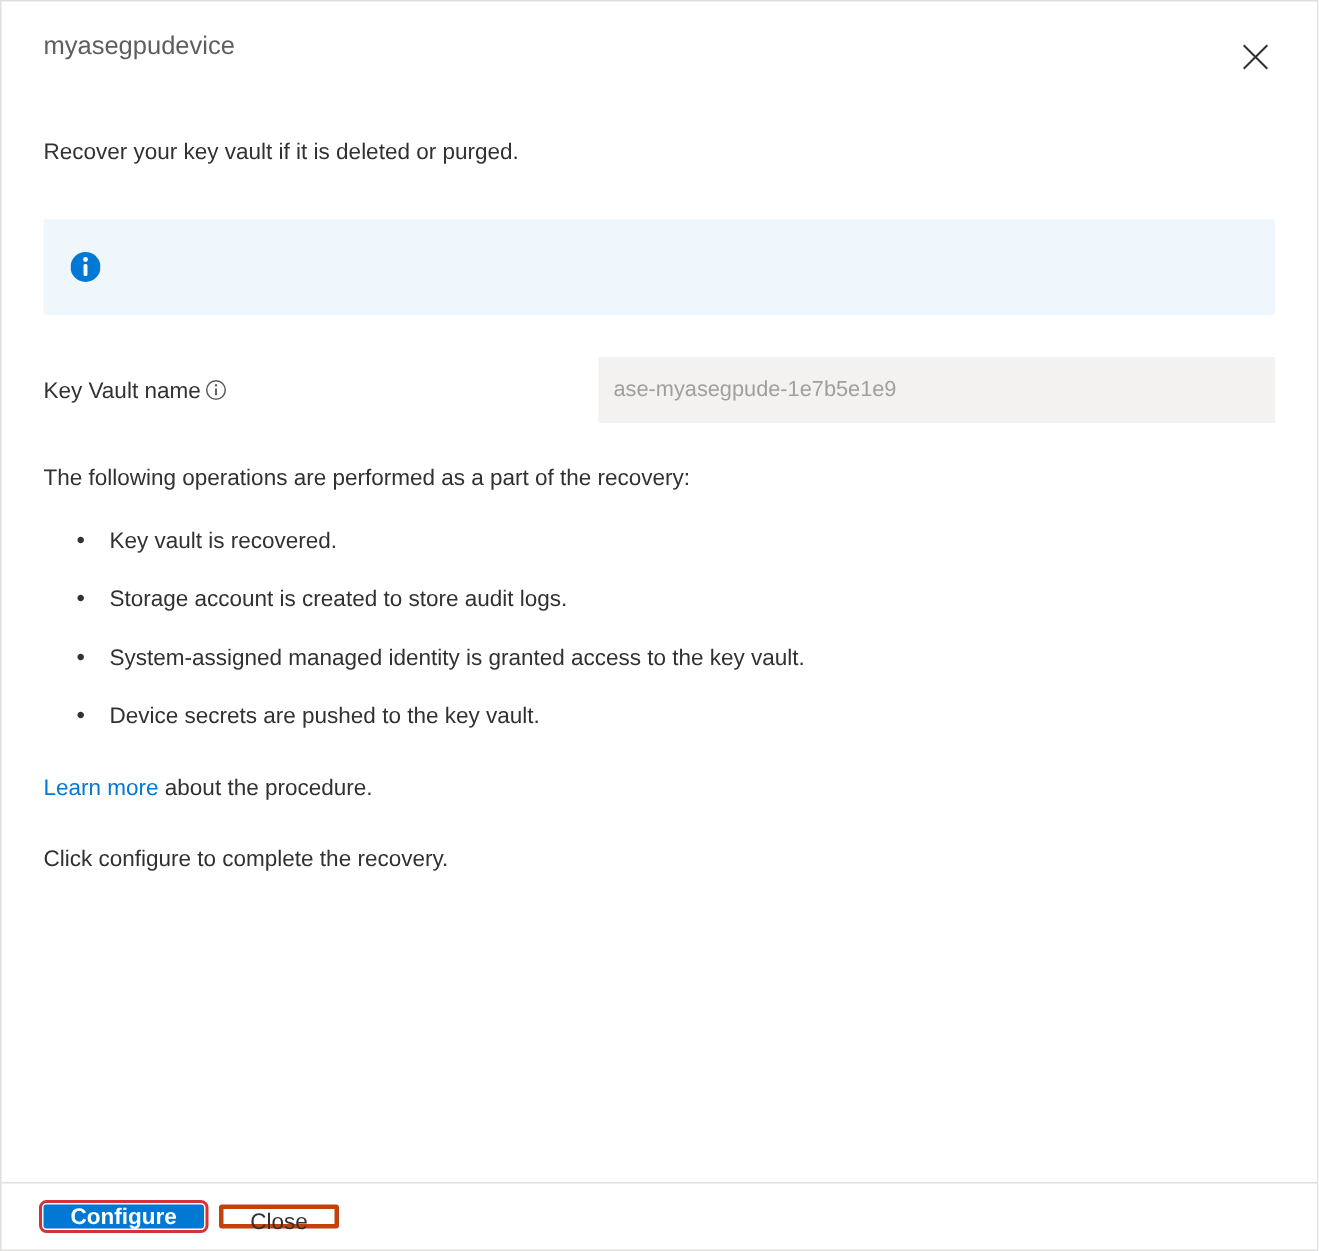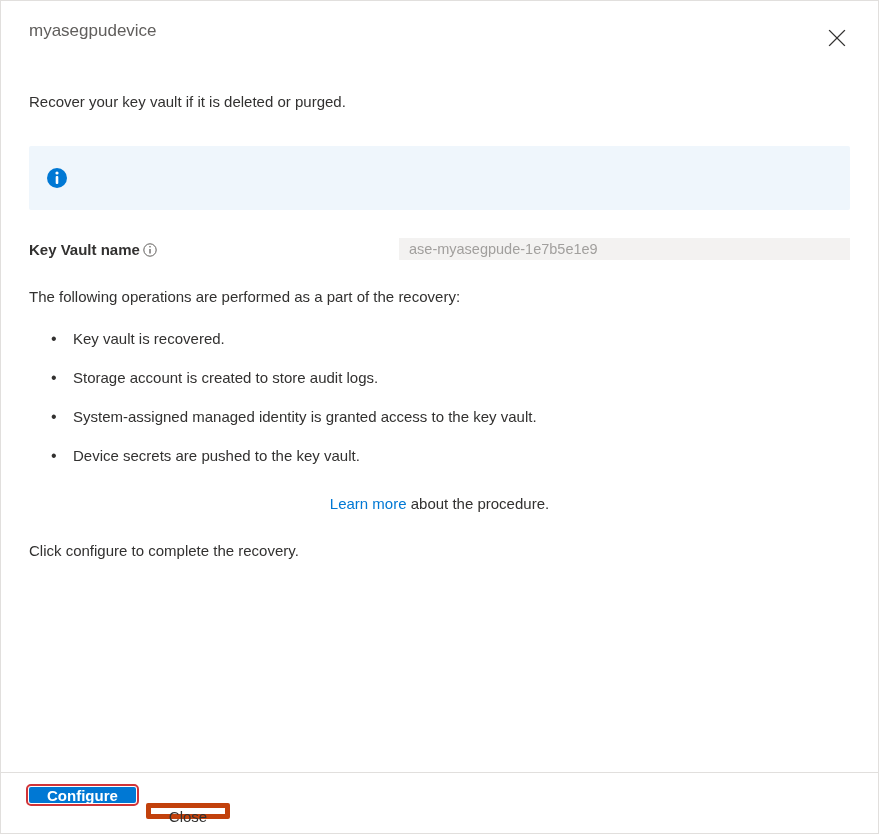--- a/index.html
+++ b/index.html
@@ -94,34 +94,33 @@
       align-items: center;
       margin-top: 20px;
       margin-bottom: 28px;
     }
     .field-label-wrap {
       display: flex;
       align-items: center;
       gap: 3px;
       width: 370px;
       flex-shrink: 0;
-      font-weight: bold;
     }
     .field-label {
       font-size: 15px;
       color: #323130;
     }
     .tooltip-icon svg {
       width: 14px;
       height: 14px;
       vertical-align: middle;
     }
     .text-input {
       flex: 1;
-      height: 22px;
+      height: 44px;
       padding: 0 10px;
       border: none;
       background: #f3f2f1;
       font-size: 14.5px;
       color: #a19f9d;
       font-family: inherit;
     }
     .text-input:disabled {
       cursor: default;
     }
@@ -146,21 +145,20 @@
       content: "•";
       position: absolute;
       left: 0;
       font-size: 16px;
       color: #323130;
     }
     .learn-procedure {
       font-size: 15px;
       color: #323130;
       margin-bottom: 30px;
-      text-align: center;
     }
     .final-text {
       font-size: 15px;
       color: #323130;
     }
     .footer {
       border-top: 1px solid #e1dfdd;
       padding: 14px 28px;
       display: flex;
       gap: 10px;
@@ -178,22 +176,21 @@
       background: #0078d4;
       color: #ffffff;
       border: none;
       font-weight: 600;
       outline: 2px solid #d13438;
       outline-offset: 1px;
     }
     .btn-secondary {
       background: #ffffff;
       color: #323130;
-      border: 5px solid #c2410c;
-      margin-top: 16px;
+      border: 3px solid #c2410c;
     }
   </style>
 </head>
 <body>
 
 <div class="panel">
   <div class="header">
     <div class="subtitle">myasegpudevice</div>
     <button class="close-btn">
       <span>

